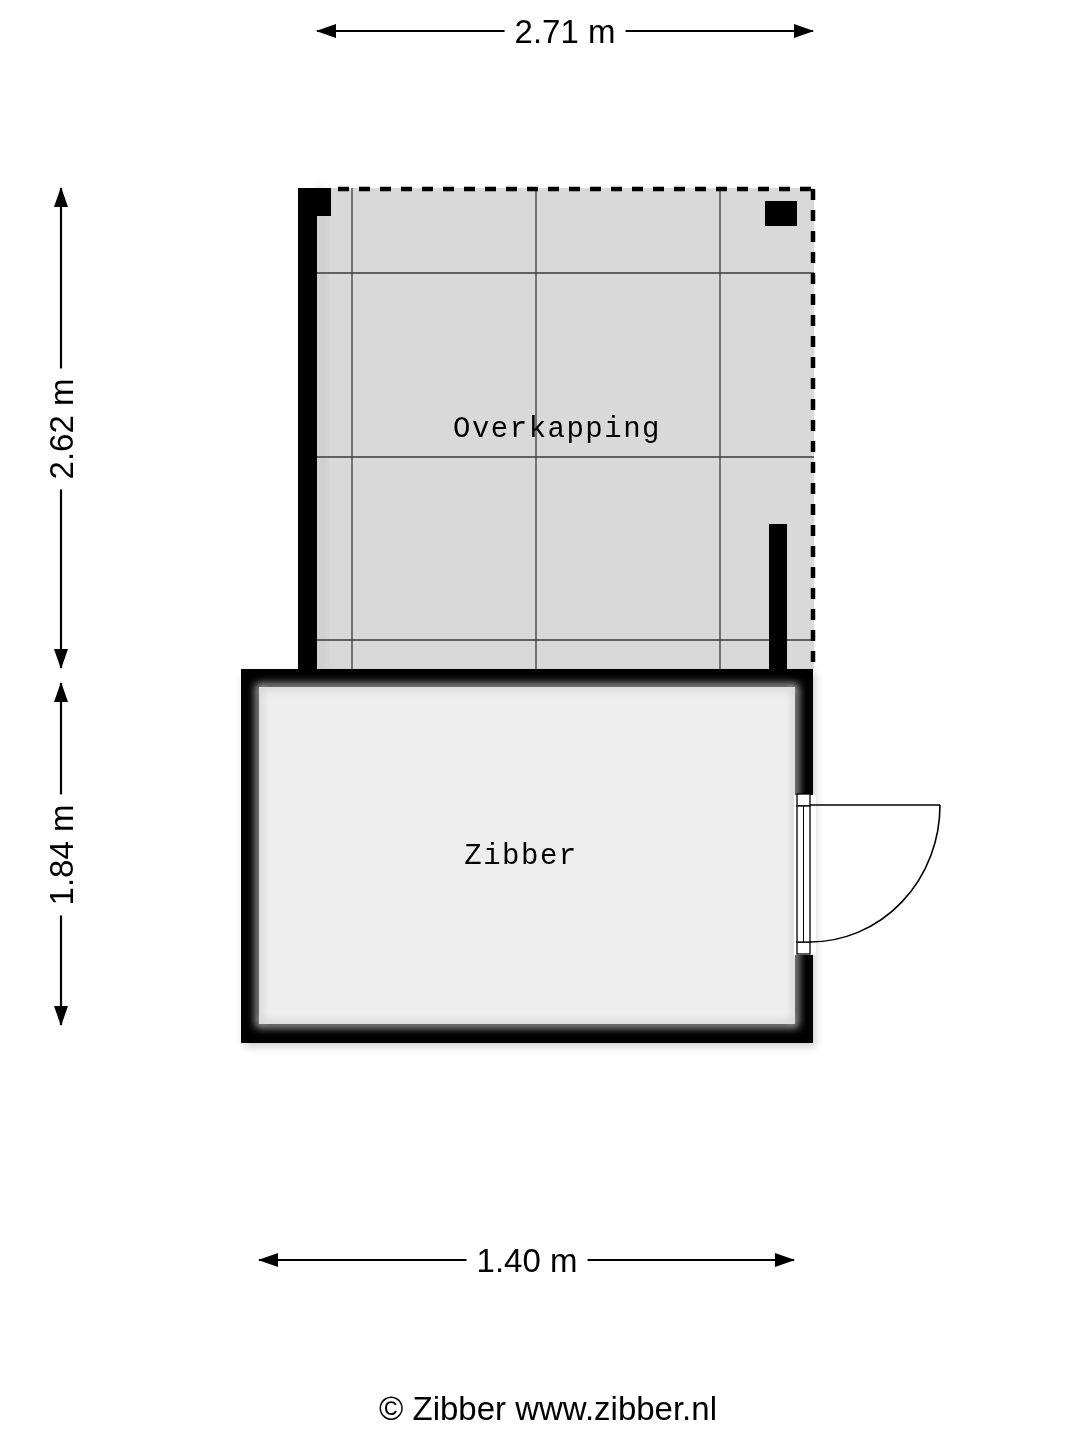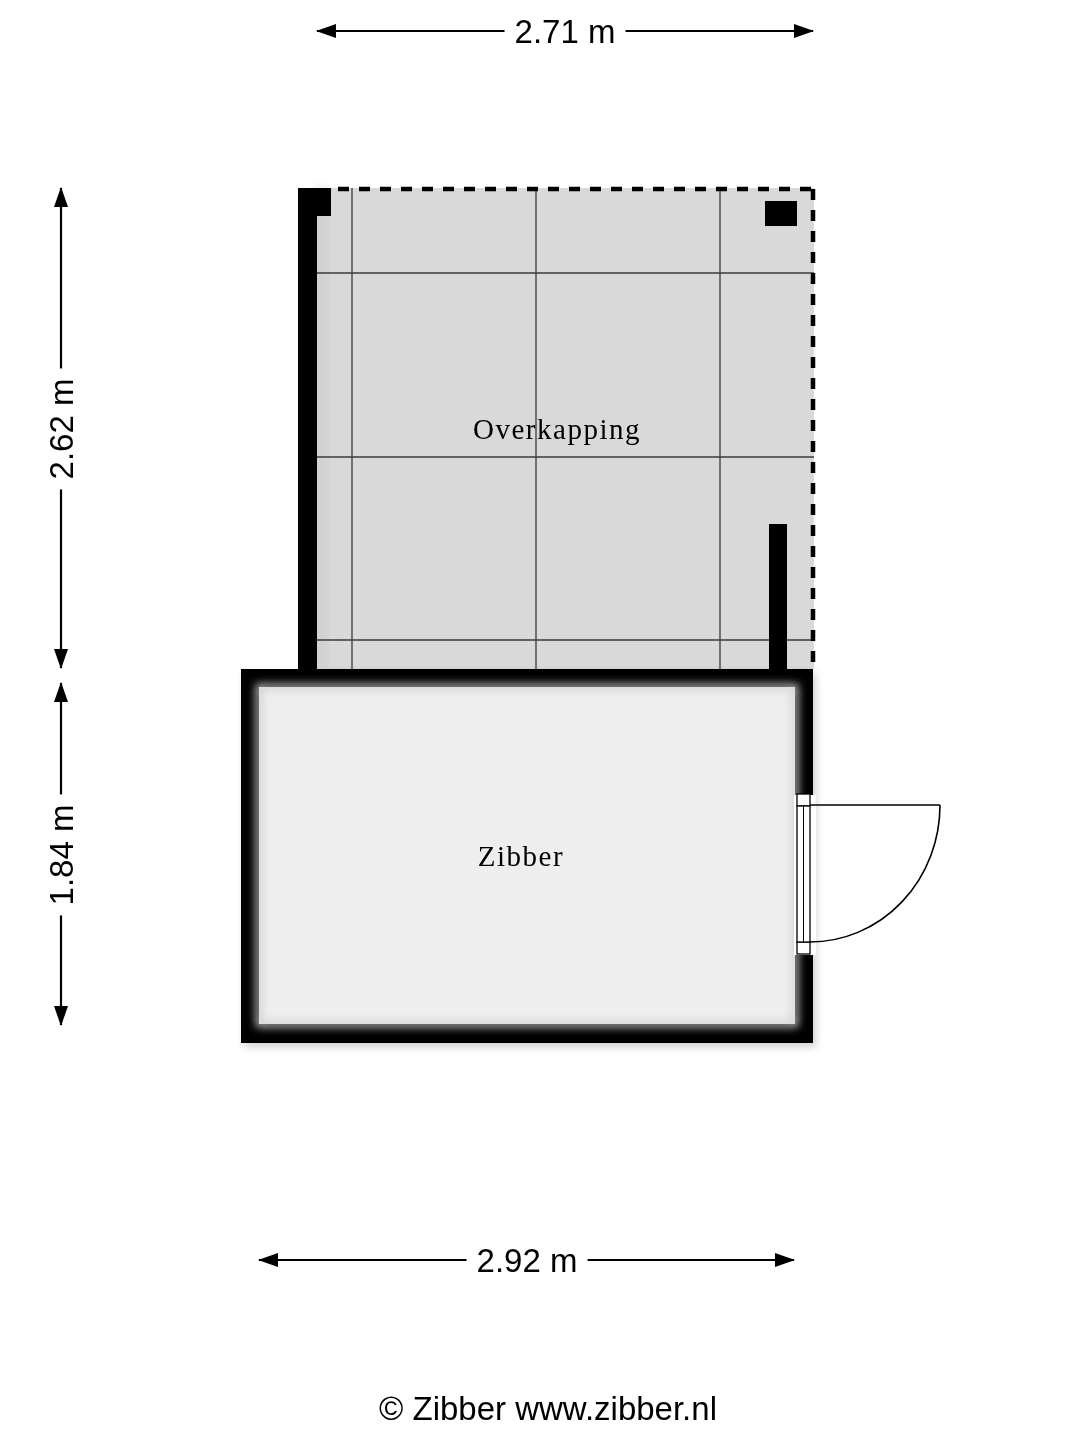--- a/index.html
+++ b/index.html
@@ -1,20 +1,20 @@
 <!DOCTYPE html>
 <html><head>
 <meta charset="utf-8">
 <style>
   html, body { margin: 0; padding: 0; background: #ffffff; }
   body { width: 1080px; height: 1440px; position: relative; overflow: hidden; font-family: "Liberation Sans", sans-serif; color: #000; }
   .canvas { position: absolute; left: 0; top: 0; width: 1080px; height: 1440px; margin-left: 8px; }
   .label { position: absolute; white-space: nowrap; line-height: 1; }
   .dim-label { font-family: "Liberation Sans", sans-serif; font-size: 33px; background: #fff; padding: 0 10px; }
-  .room-label { font-family: Liberation Serif, serif; font-size: 29px; letter-spacing: 1.5px; }
+  .room-label { font-family: Liberation Mono, monospace; font-size: 29px; letter-spacing: 1.5px; }
   .footer { position: absolute; left: 0; width: 1080px; text-align: center; font-family: "Liberation Sans", sans-serif; font-size: 33px; line-height: 1; }
 </style>
 </head>
 <body>
 
 <div class="canvas">
   <svg width="1080" height="1440" viewBox="0 0 1080 1440" xmlns="http://www.w3.org/2000/svg">
     <defs>
       <filter id="soft" x="-10%" y="-10%" width="120%" height="120%">
         <feGaussianBlur stdDeviation="4"></feGaussianBlur>
@@ -82,21 +82,21 @@
       <line x1="251" y1="1260" x2="786" y2="1260" marker-start="url(#arrowStart)" marker-end="url(#arrowEnd)"></line>
 
       <line x1="53" y1="188" x2="53" y2="668" marker-start="url(#arrowStart)" marker-end="url(#arrowEnd)"></line>
 
       <line x1="53" y1="683" x2="53" y2="1025" marker-start="url(#arrowStart)" marker-end="url(#arrowEnd)"></line>
     </g>
   </svg>
 
   
   <div class="label dim-label" style="left:557px; top:15px; transform:translateX(-50%);">2.71 m</div>
-  <div class="label dim-label" style="left:519px; top:1244px; transform:translateX(-50%);">2.92 m</div>
+  <div class="label dim-label" style="left:519px; top:1244px; transform:translateX(-50%);">1.40 m</div>
   <div class="label dim-label" style="left:53px; top:429px; transform:translate(-50%,-50%) rotate(-90deg);">2.62 m</div>
   <div class="label dim-label" style="left:53px; top:855px; transform:translate(-50%,-50%) rotate(-90deg);">1.84 m</div>
 
   
   <div class="label room-label" style="left:549px; top:415px; transform:translateX(-50%);">Overkapping</div>
   <div class="label room-label" style="left:513px; top:842px; transform:translateX(-50%);">Zibber</div>
 
   
   <div class="footer" style="top:1392px;">© Zibber www.zibber.nl</div>
 </div>

